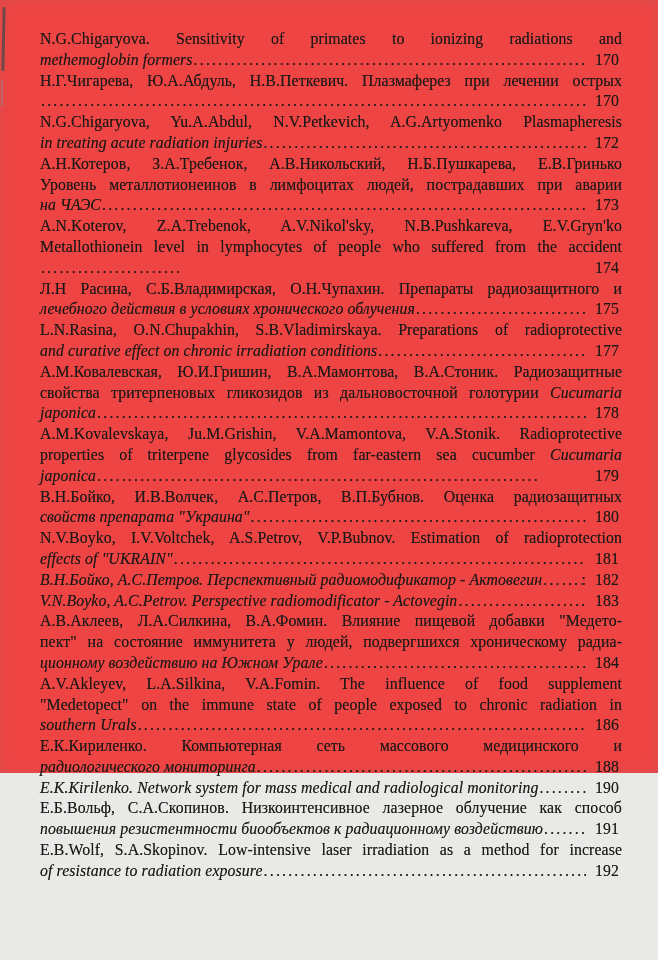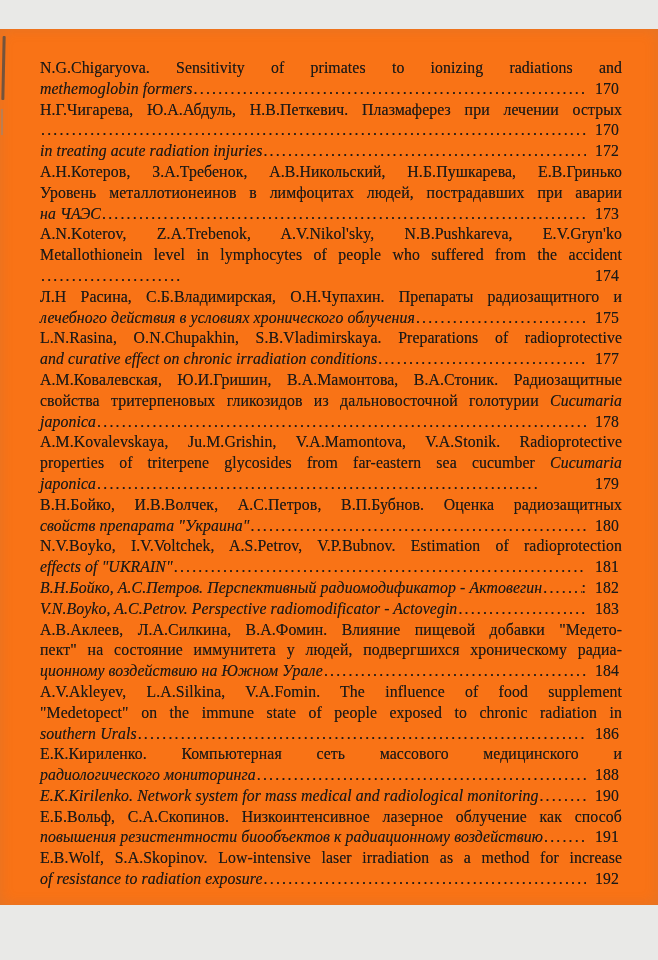--- a/index.html
+++ b/index.html
@@ -3,25 +3,24 @@
 <meta charset="utf-8">
 <style>
   html, body { margin: 0; padding: 0; }
   body {
     width: 658px; height: 960px; overflow: hidden;
     background: #e9e9e7;
     font-family: "Liberation Serif", "DejaVu Serif", serif;
   }
   .page {
     position: relative;
-    width: 658px; height: 876px;
-    background: #f97316;
+    width: 658px; height: 773px;
+    background: #ef4444;
     color: #1c1a18;
     box-shadow: inset 0 0 14px rgba(120,120,115,0.18);
-    margin-top: 29px;
   }
   .scan-edge {
     position: absolute; left: 2px; top: 7px;
     width: 3px; height: 64px;
     background: #4a4a48; opacity: .75;
     border-radius: 1px;
     transform: rotate(1.2deg);
   }
   .scan-edge2 {
     position: absolute; left: 1px; top: 80px;
@@ -84,20 +83,21 @@
         </div>
       </div>
       <div class="entry">
         <div class="line just"><span class="seg">Н.Г.Чигарева, Ю.А.Абдуль, Н.В.Петкевич. Плазмаферез при лечении острых</span></div>
         <div class="line last">
           <span class="leader">............................................................................................................................................................................................................................................................................................................</span>
           <span class="pagenum">170</span>
         </div>
       </div>
       <div class="entry">
+        <div class="line just"><span class="seg">N.G.Chigaryova, Yu.A.Abdul, N.V.Petkevich, A.G.Artyomenko Plasmapheresis</span></div>
         <div class="line last">
           <span class="seg">in treating acute radiation injuries</span>
           <span class="leader">............................................................................................................................................................................................................................................................................................................</span>
           <span class="pagenum">172</span>
         </div>
       </div>
       <div class="entry">
         <div class="line just"><span class="seg">А.Н.Котеров, З.А.Требенок, А.В.Никольский, Н.Б.Пушкарева, Е.В.Гринько</span></div>
         <div class="line just"><span class="seg">Уровень металлотионеинов в лимфоцитах людей, пострадавших при аварии</span></div>
         <div class="line last">

